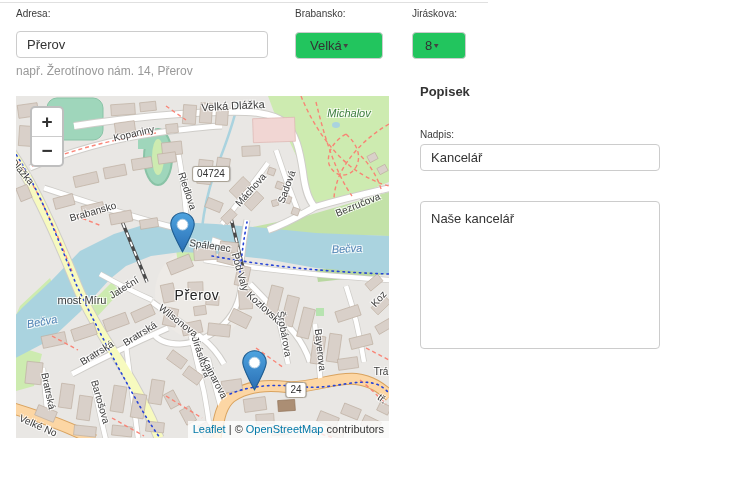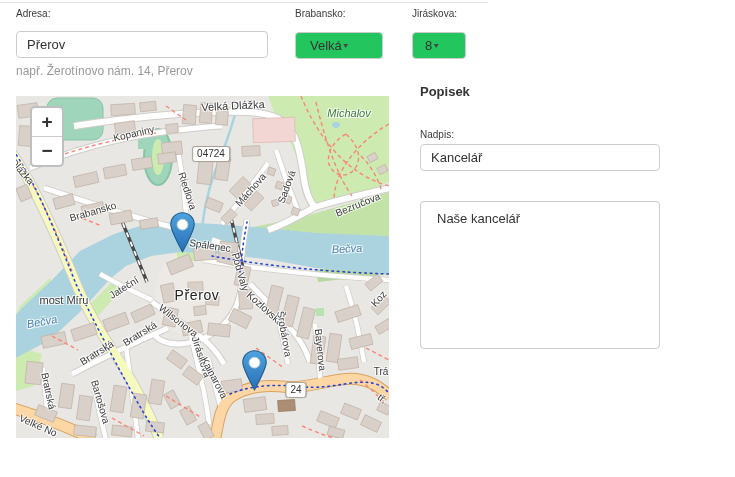--- a/index.html
+++ b/index.html
@@ -3,21 +3,21 @@
 <meta charset="utf-8">
 <style>
   html,body{margin:0;padding:0;background:#fff;}
   body{width:735px;height:477px;position:relative;overflow:hidden;
        font-family:"Liberation Sans",sans-serif;color:#333;}
   .abs{position:absolute;}
   .flabel{font-size:10px;color:#3a3a3a;}
   .hint{font-size:12px;color:#999;}
   .tinput{position:absolute;box-sizing:border-box;border:1px solid #ccc;border-radius:4px;
           font-family:"Liberation Sans",sans-serif;font-size:13px;color:#333;padding:0 10px;background:#fff;outline:none;}
-  textarea.tinput{padding:8px 16px;resize:none;line-height:1.35;}
+  textarea.tinput{padding:8px 10px;resize:none;line-height:1.35;}
   .selwrap{position:absolute;box-sizing:border-box;border:1px solid #ccc;border-radius:4px;background:#22c55e;
            display:flex;align-items:center;cursor:pointer;}
   .selwrap .selval{font-size:13px;color:#333;}
   .selwrap .arrow{font-size:8px;color:#444;transform:scaleY(.9);}
   .topline{position:absolute;left:0;top:2px;width:488px;height:1px;background:#e0e0e0;}
 
   
   #map{position:absolute;left:16px;top:96px;width:373px;height:342px;overflow:hidden;
        background:#e9e7e4;cursor:grab;}
   #map svg.base{position:absolute;left:0;top:0;}
@@ -294,53 +294,54 @@
       <div class="map-label street" style="left: 6px; top: 76px; transform: translate(-50%, -50%) rotate(50deg);">Dlážka</div>
       <div class="map-label street" style="left: 171px; top: 95px; transform: translate(-50%, -50%) rotate(72deg);">Riedlova</div>
       <div class="map-label street" style="left: 235px; top: 94px; transform: translate(-50%, -50%) rotate(-48deg);">Máchova</div>
       <div class="map-label street" style="left: 271px; top: 91px; transform: translate(-50%, -50%) rotate(-70deg);">Sadová</div>
       <div class="map-label street" style="left: 342px; top: 109px; transform: translate(-50%, -50%) rotate(-22deg);">Bezručova</div>
       <div class="map-label street" style="left: 77px; top: 116px; transform: translate(-50%, -50%) rotate(-16deg);">Brabansko</div>
       <div class="map-label water" style="left: 331px; top: 153px; transform: translate(-50%, -50%) rotate(-3deg);">Bečva</div>
       <div class="map-label water" style="left: 26px; top: 226px; transform: translate(-50%, -50%) rotate(-10deg);">Bečva</div>
       <div class="map-label street" style="left: 194px; top: 150px; transform: translate(-50%, -50%) rotate(8deg);">Spálenec</div>
       <div class="map-label street" style="left: 224px; top: 176px; transform: translate(-50%, -50%) rotate(74deg);">Pod Valy</div>
-      <div class="map-label street-lg" style="left: 48px; top: 204px; transform: translate(-50%, -50%) rotate(0deg);">most Míru</div>
+      <div class="map-label street-lg" style="left: 66px; top: 204px; transform: translate(-50%, -50%) rotate(0deg);">most Míru</div>
       <div class="map-label place" style="left: 181px; top: 199px; transform: translate(-50%, -50%) rotate(0deg);">Přerov</div>
       <div class="map-label street" style="left: 108px; top: 192px; transform: translate(-50%, -50%) rotate(-32deg);">Jateční</div>
       <div class="map-label street" style="left: 162px; top: 225px; transform: translate(-50%, -50%) rotate(38deg);">Wilsonova</div>
       <div class="map-label street" style="left: 249px; top: 213px; transform: translate(-50%, -50%) rotate(42deg);">Kozlovská</div>
       <div class="map-label street" style="left: 363px; top: 203px; transform: translate(-50%, -50%) rotate(-48deg);">Koz</div>
       <div class="map-label street" style="left: 268px; top: 238px; transform: translate(-50%, -50%) rotate(80deg);">Šrobárova</div>
       <div class="map-label street" style="left: 304px; top: 254px; transform: translate(-50%, -50%) rotate(84deg);">Bayerova</div>
       <div class="map-label street" style="left: 185px; top: 261px; transform: translate(-50%, -50%) rotate(72deg);">Jiráskova</div>
       <div class="map-label street" style="left: 198px; top: 282px; transform: translate(-50%, -50%) rotate(62deg);">Kainarova</div>
       <div class="map-label street" style="left: 124px; top: 238px; transform: translate(-50%, -50%) rotate(-32deg);">Bratrská</div>
       <div class="map-label street" style="left: 81px; top: 257px; transform: translate(-50%, -50%) rotate(-32deg);">Bratrská</div>
       <div class="map-label street" style="left: 32px; top: 295px; transform: translate(-50%, -50%) rotate(78deg);">Bratrská</div>
       <div class="map-label street" style="left: 84px; top: 306px; transform: translate(-50%, -50%) rotate(74deg);">Bartošova</div>
       <div class="map-label street" style="left: 22px; top: 330px; transform: translate(-50%, -50%) rotate(24deg);">Velké No</div>
       <div class="map-label street" style="left: 365px; top: 276px; transform: translate(-50%, -50%) rotate(0deg);">Trá</div>
       <div class="map-label street" style="left: 366px; top: 303px; transform: translate(-50%, -50%) rotate(36deg);">tř.</div>
-      <div class="shield" style="left: 195px; top: 58px; transform: translate(-50%, -50%);">04724</div>
+      <div class="shield" style="left: 195px; top: 78px; transform: translate(-50%, -50%);">04724</div>
       <div class="shield" style="left: 280px; top: 294px; transform: translate(-50%, -50%);">24</div>
       <div class="marker" style="left: 153.5px; top: 116px;"><svg width="25" height="41" viewBox="0 0 25 41">
           <path d="M12.5,0.8 C19,0.8 24.2,6 24.2,12.4 C24.2,18 19.6,26.2 12.5,39.8 C5.4,26.2 0.8,18 0.8,12.4 C0.8,6 6,0.8 12.5,0.8 Z" fill="url(#mg)" stroke="#205d90" stroke-width="1.1"></path>
           <circle cx="12.5" cy="12.6" r="5.4" fill="#ffffff" stroke="#b9d2e6" stroke-width="1"></circle>
         </svg></div>
       <div class="marker" style="left: 225.5px; top: 254px;"><svg width="25" height="41" viewBox="0 0 25 41">
           <path d="M12.5,0.8 C19,0.8 24.2,6 24.2,12.4 C24.2,18 19.6,26.2 12.5,39.8 C5.4,26.2 0.8,18 0.8,12.4 C0.8,6 6,0.8 12.5,0.8 Z" fill="url(#mg)" stroke="#205d90" stroke-width="1.1"></path>
           <circle cx="12.5" cy="12.6" r="5.4" fill="#ffffff" stroke="#b9d2e6" stroke-width="1"></circle>
         </svg></div>
     </div>
 
   <div id="zoomctl">
     <div class="zbtn">+</div>
     <div class="zbtn">−</div>
   </div>
 
+  <div id="attrib"><a>Leaflet</a><span> | © </span><a>OpenStreetMap</a><span> contributors</span></div>
 </div>
 
 <div class="abs panel-head" style="left:420px;top:84px;">Popisek</div>
 <div class="abs flabel" style="left:420px;top:129px;">Nadpis:</div>
 <input class="tinput" style="left: 420px; top: 144px; width: 240px; height: 27px;" value="Kancelář">
 <div class="abs flabel" style="left:420px;top:185px;margin-top:30px;">Text:</div>
 <textarea class="tinput" style="left: 420px; top: 201px; width: 240px; height: 148px;">Naše kancelář</textarea>
 
 </body></html>

